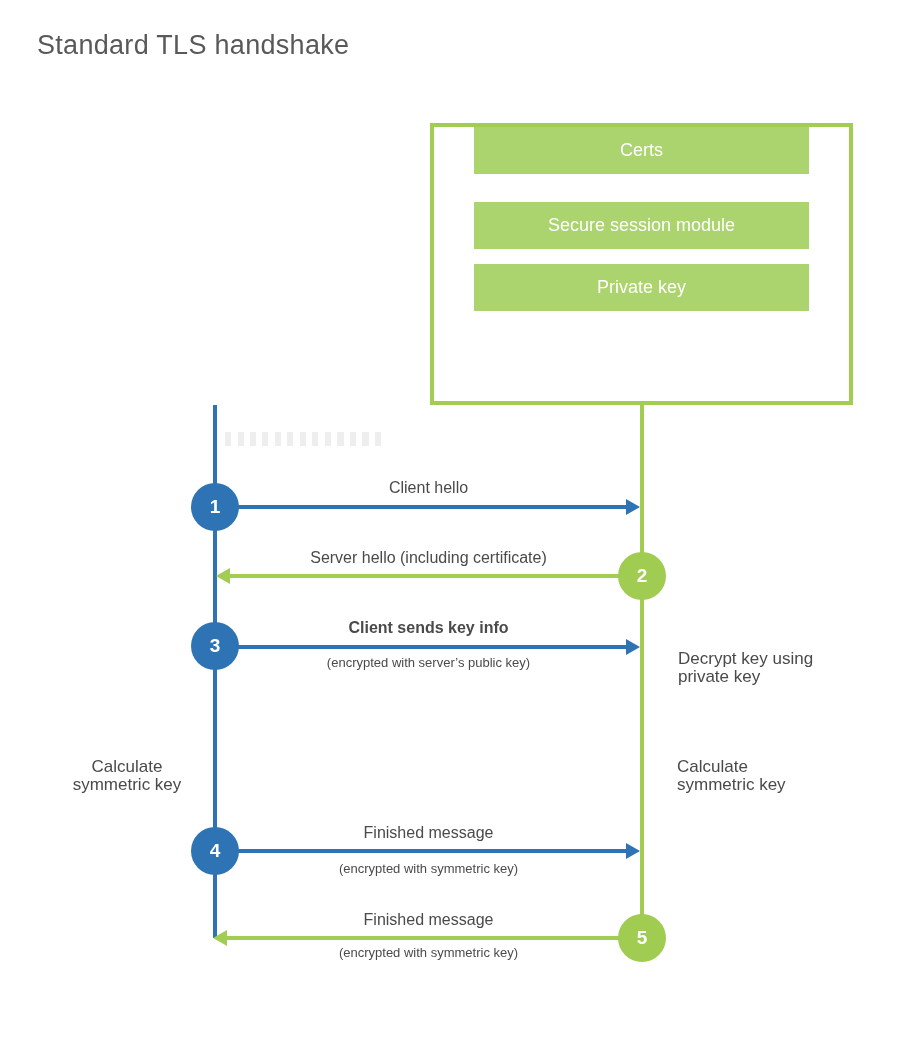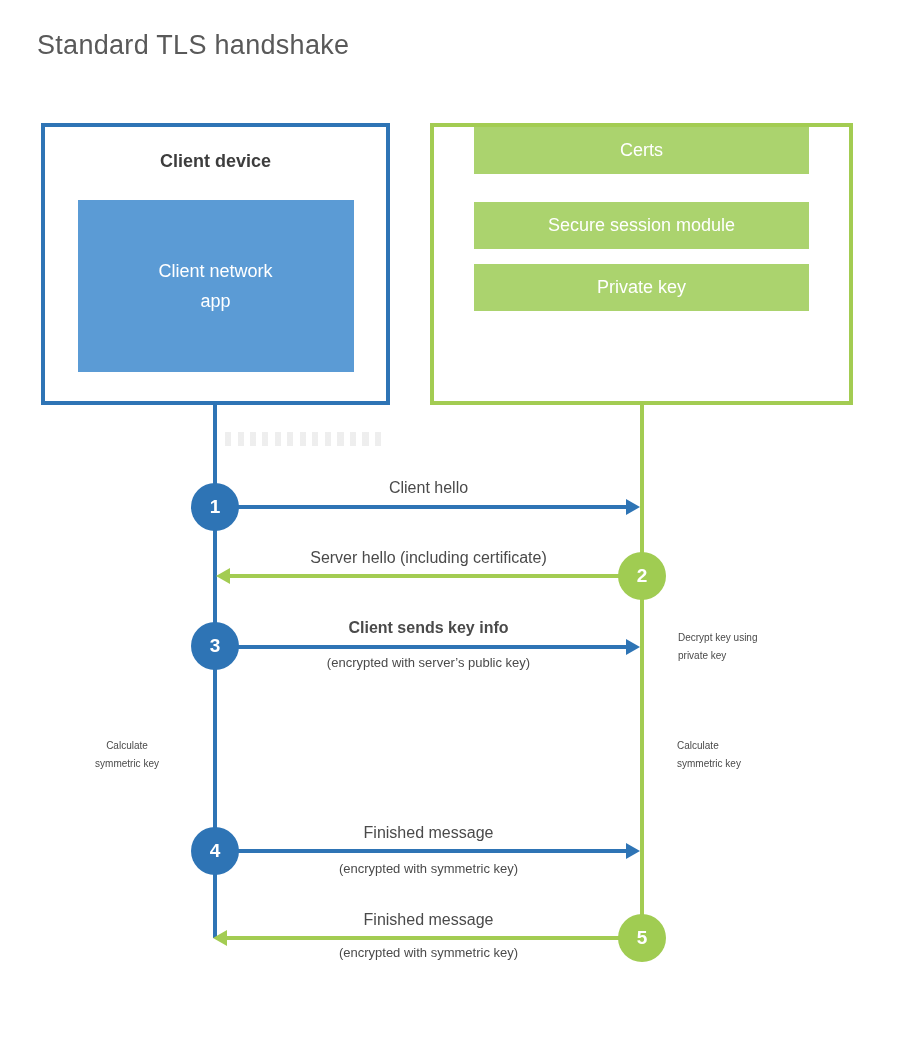--- a/index.html
+++ b/index.html
@@ -43,44 +43,37 @@
   .arrow-line { position:absolute; height:4.5px; }
   .arrow-line.blue  { background:#2e74b5; }
   .arrow-line.green { background:#a3cc52; }
   .arrow-head { position:absolute; width:0; height:0; border-top:8px solid transparent; border-bottom:8px solid transparent; }
   .arrow-head.right { border-left:14px solid #2e74b5; }
   .arrow-head.left  { border-right:14px solid #a3cc52; }
   
   .msg-label { position:absolute; left:215px; width:427px; text-align:center; font-size:16px; color:#4a4a4a; }
   .msg-sub   { position:absolute; left:215px; width:427px; text-align:center; font-size:13px; color:#4a4a4a; }
   
-  .side-note { position:absolute; font-size:10px; color:#4a4a4a; line-height:17.5px; white-space:pre-line; }
+  .side-note { position:absolute; font-size:17px; color:#4a4a4a; line-height:17.5px; white-space:pre-line;margin-top:21px; }
   .note-calc-left  { left:62px;  top:737px; width:130px; text-align:center; }
   .note-calc-right { left:677px; top:737px; width:130px; text-align:left; }
   .note-decrypt    { left:678px; top:629px; width:140px; text-align:left; }
   
   .watermark {
     position:absolute; left:225px; top:432px; width:162px; height:14px;
     background:repeating-linear-gradient(90deg, rgba(150,150,150,0.16) 0 6px, transparent 6px 12.5px);
   }
 </style>
 </head>
 <body>
 
 <div class="canvas">
 
   <div class="page-title">Standard TLS handshake</div>
 
-  <div class="box client-box">
-    <div class="box-title">Client device</div>
-    <div class="app-rect">
-      <span class="app-label">Client network
-app</span>
-    </div>
-  </div>
 
   <div class="box server-box">
     <div class="module-bar">Certs</div>
     <div class="module-bar first">Secure session module</div>
     <div class="module-bar">Private key</div>
   </div>
 
   <div class="watermark"></div>
 
   <div class="lifeline client"></div>

